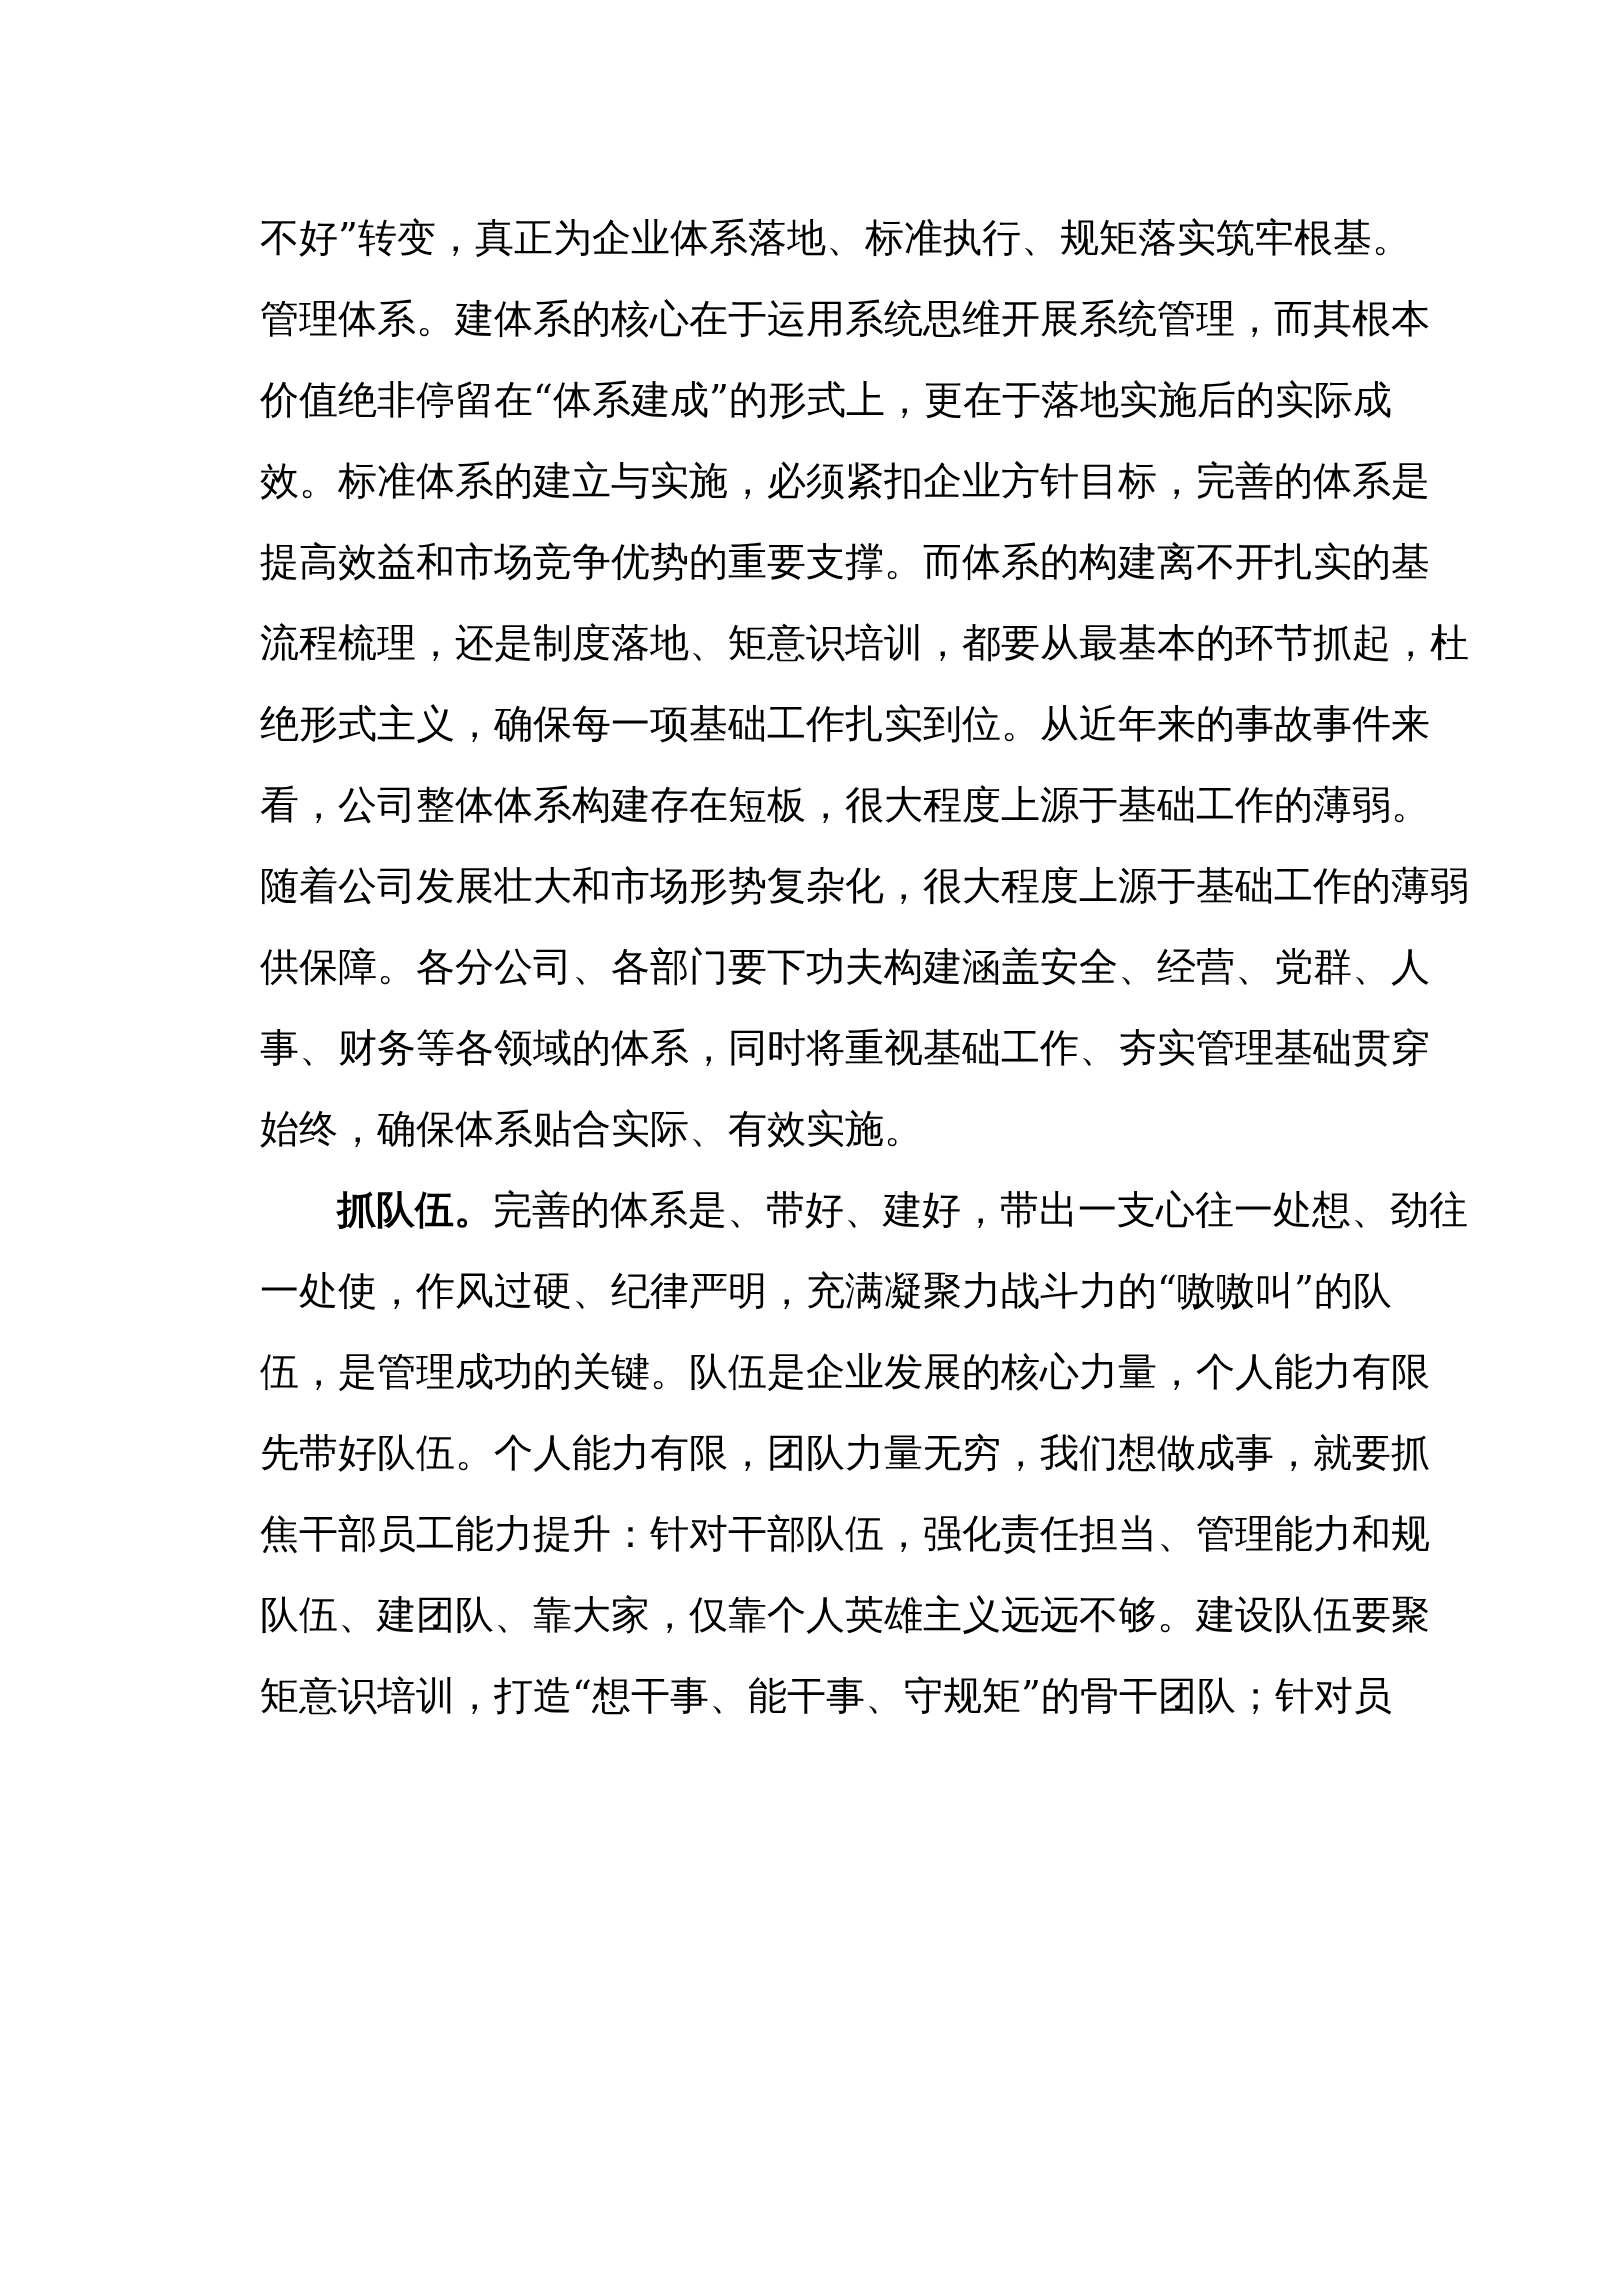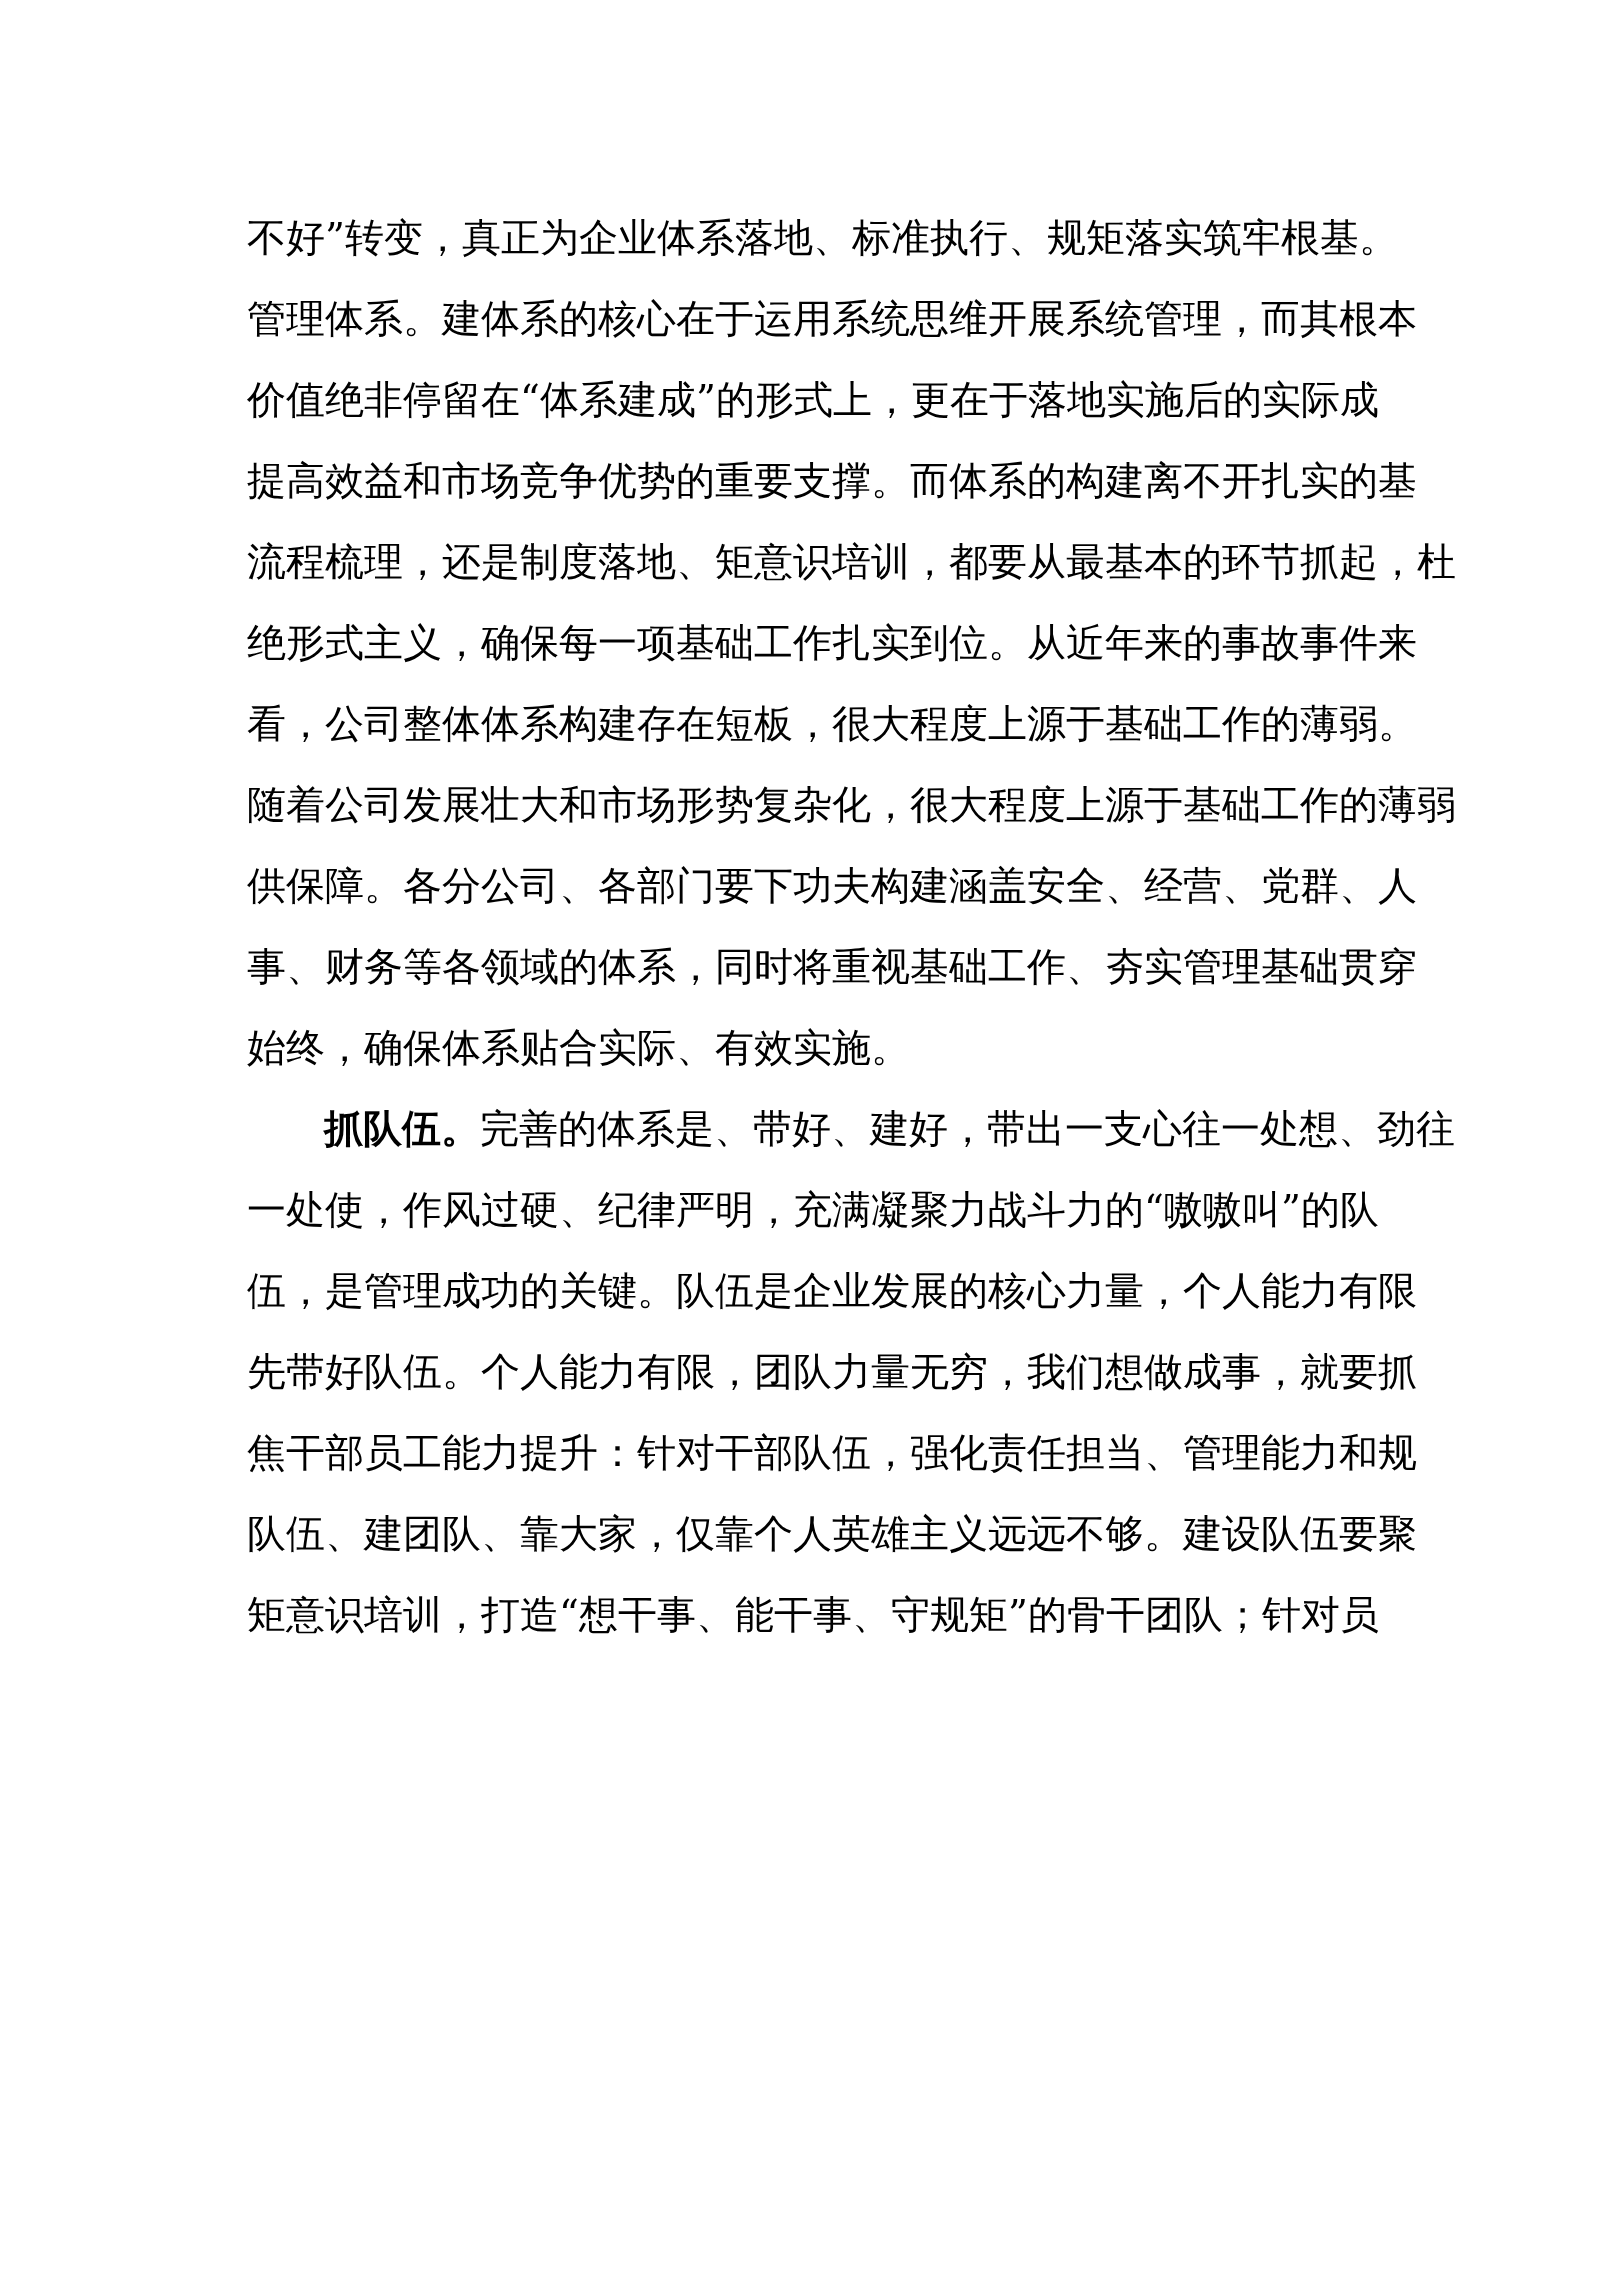--- a/index.html
+++ b/index.html
@@ -10,21 +10,21 @@
     body {
       width: 1621px;
       height: 2293px;
       position: relative;
       overflow: hidden;
       font-family: "DejaVu Serif", "Liberation Serif", serif;
       color: #000000;
     }
     .page {
       position: absolute;
-      left: 247px;
+      left: 260px;
       top: 197px;
       width: 1129px;
     }
     .line {
       height: 81px;
       line-height: 81px;
       font-size: 39px;
       white-space: nowrap;
       letter-spacing: 0;
     }
@@ -43,20 +43,21 @@
 
   <div>
     <div class="line">
       <span>不好”转变，真正为企业体系落地、标准执行、规矩落实筑牢根基。</span>
     </div>
   </div>
 
   <div>
     <div class="line"><span>管理体系。建体系的核心在于运用系统思维开展系统管理，而其根本</span></div>
     <div class="line"><span>价值绝非停留在“体系建成”的形式上，更在于落地实施后的实际成</span></div>
+    <div class="line"><span>效。标准体系的建立与实施，必须紧扣企业方针目标，完善的体系是</span></div>
     <div class="line"><span>提高效益和市场竞争优势的重要支撑。而体系的构建离不开扎实的基</span></div>
     <div class="line"><span>流程梳理，还是制度落地、矩意识培训，都要从最基本的环节抓起，杜</span></div>
     <div class="line"><span>绝形式主义，确保每一项基础工作扎实到位。从近年来的事故事件来</span></div>
     <div class="line"><span>看，公司整体体系构建存在短板，很大程度上源于基础工作的薄弱。</span></div>
     <div class="line"><span>随着公司发展壮大和市场形势复杂化，很大程度上源于基础工作的薄弱</span></div>
     <div class="line"><span>供保障。各分公司、各部门要下功夫构建涵盖安全、经营、党群、人</span></div>
     <div class="line"><span>事、财务等各领域的体系，同时将重视基础工作、夯实管理基础贯穿</span></div>
     <div class="line"><span>始终，确保体系贴合实际、有效实施。</span></div>
   </div>
 

